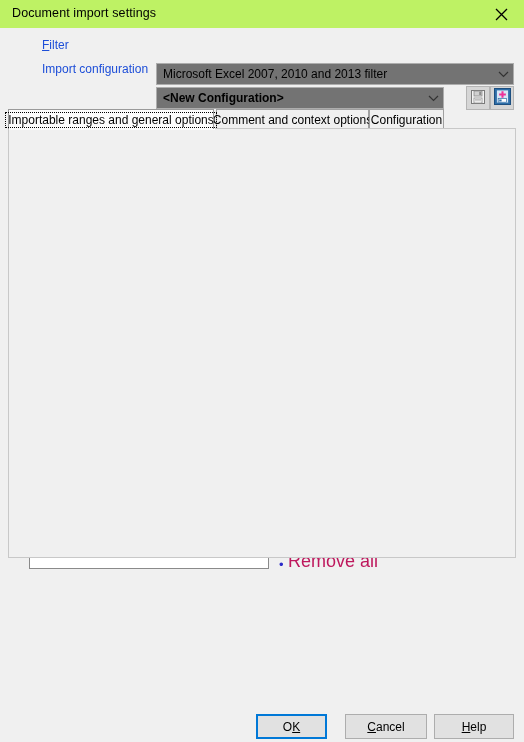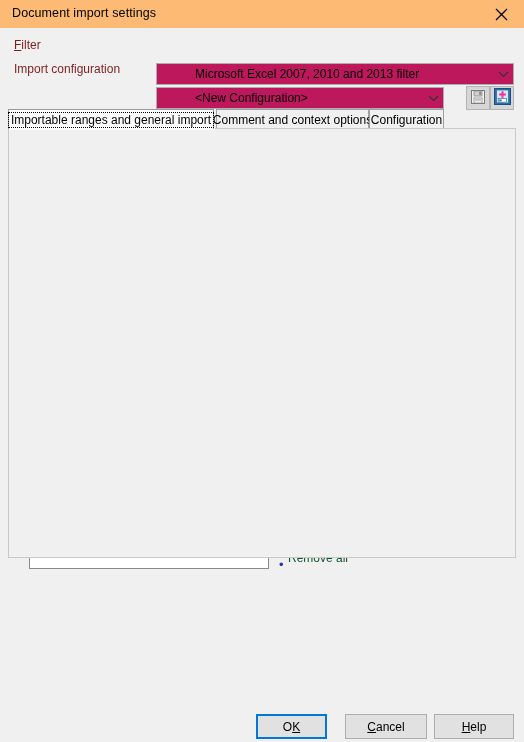--- a/index.html
+++ b/index.html
@@ -15,21 +15,21 @@
     color: #000000;
     overflow: hidden;
     position: relative;
   }
 
   
   #titlebar {
     position: absolute;
     left: 0; top: 0;
     width: 524px; height: 40px;
-    background: #fdba74;
+    background: #bef264;
     border-bottom: none;
   }
   #title-text {
     position: absolute;
     left: 12px; top: 6px;
     font-size: 12.5px;
     color: #000000;
     letter-spacing: 0.1px;
     white-space: nowrap;
   }
@@ -46,35 +46,35 @@
   #dialog-body {
     position: absolute;
     left: 0; top: 28px;
     width: 524px; height: 714px;
     background: #f0f0f0;
   }
 
   .lbl {
     position: absolute;
     font-size: 12px;
-    color: #7f1d1d;
-    white-space: nowrap;
+    color: #1d4ed8;
+    white-space: nowrap;
+    margin-left: 28px;
   }
   u.mn { text-decoration: underline; text-underline-offset: 1px; }
 
   
   .combo {
     position: absolute;
-    background: #be185d;
+    background: #737373;
     border: 1px solid #adadad;
     box-sizing: border-box;
     display: flex;
     align-items: center;
     cursor: default;
-    padding-left: 32px;
   }
   .combo .cval {
     flex: 1 1 auto;
     padding-left: 6px;
     font-size: 12px;
     color: #000;
     white-space: nowrap;
     overflow: hidden;
   }
   .combo .carrow {
@@ -246,22 +246,22 @@
     position: absolute;
     left: 29px; top: 446px;
     width: 240px; height: 95px;
     box-sizing: border-box;
     background: #ffffff;
     border: 1px solid #8a8a8a;
     overflow: hidden;
   }
   .range-action {
     position: absolute;
-    font-size: 12px;
-    color: #14532d;
+    font-size: 18px;
+    color: #be185d;
     white-space: nowrap;
     cursor: default;
   }
   .range-bullet {
     position: absolute;
     color: #2b2bc9;
     font-size: 13px;
     line-height: 1;
   }
 
@@ -303,21 +303,21 @@
   <div class="combo" id="filter-combo" style="left:156px; top:35px; width:358px; height:22px;">
     <span class="cval">Microsoft Excel 2007, 2010 and 2013 filter</span>
     <span class="carrow">
       <svg width="11" height="7" viewBox="0 0 11 7">
           <path d="M1 1 L5.5 5.5 L10 1" stroke="#333" stroke-width="1.2" fill="none"></path>
         </svg>
     </span>
   </div>
 
   <div class="lbl" style="left:14px; top:34px;">Import configuration</div>
-  <div class="combo" id="filter-config-combo" style="left:156px; top:59px; width:288px; height:22px;">
+  <div class="combo" id="filter-config-combo" style="left:156px; top:59px; width:288px; height:22px;font-weight:bold;">
     <span class="cval">&lt;New Configuration&gt;</span>
     <span class="carrow">
       <svg width="11" height="7" viewBox="0 0 11 7">
           <path d="M1 1 L5.5 5.5 L10 1" stroke="#333" stroke-width="1.2" fill="none"></path>
         </svg>
     </span>
   </div>
 
   <div class="iconbtn" id="save-config-button">
     <span>
@@ -343,21 +343,21 @@
     </span>
   </div>
 
   <div class="linkrow-link" style="left:14px; top:84px;">Add cascading filter...</div>
   <div class="linkrow-sep" style="left:143px; top:84px;">|</div>
   <div class="linkrow-disabled" style="left:158px; top:84px;">Remove</div>
 
   <div id="tabpanel"></div>
   <div id="tabstrip">
     <div class="tab selected" style="left:0px; width:206px;">
-      <span class="tabfocus">Importable ranges and general import</span>
+      <span class="tabfocus">Importable ranges and general options</span>
     </div>
     <div class="tab" style="left:208px; width:153px;">
       <span>Comment and context options</span>
     </div>
     <div class="tab" style="left:361px; width:75px;">
       <span>Configuration</span>
     </div>
   </div>
   <div id="tabpanel-cover"></div>
 

